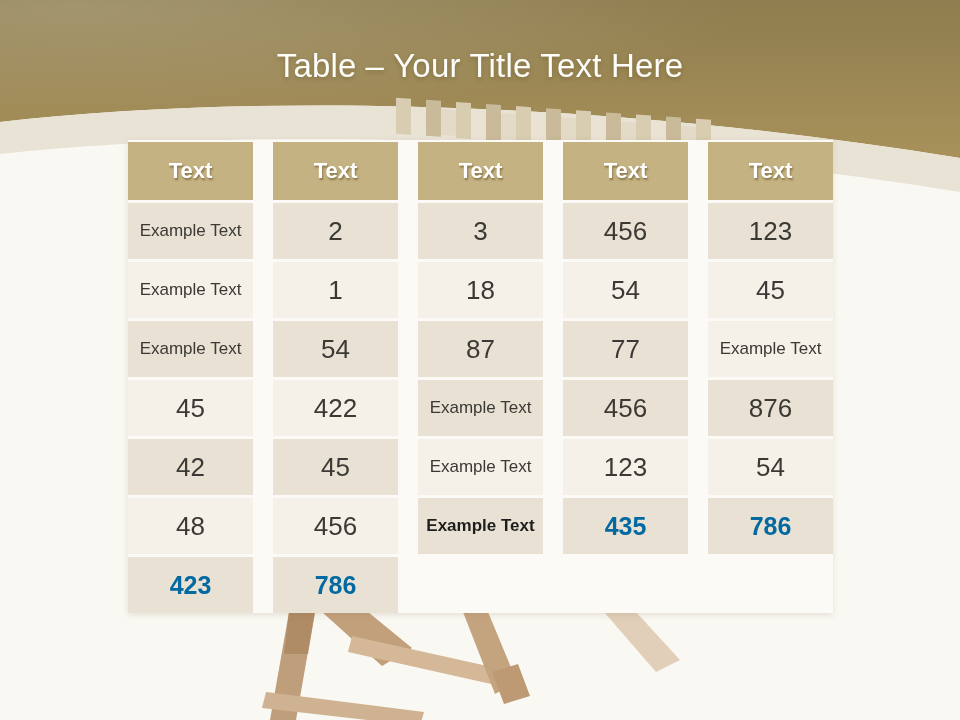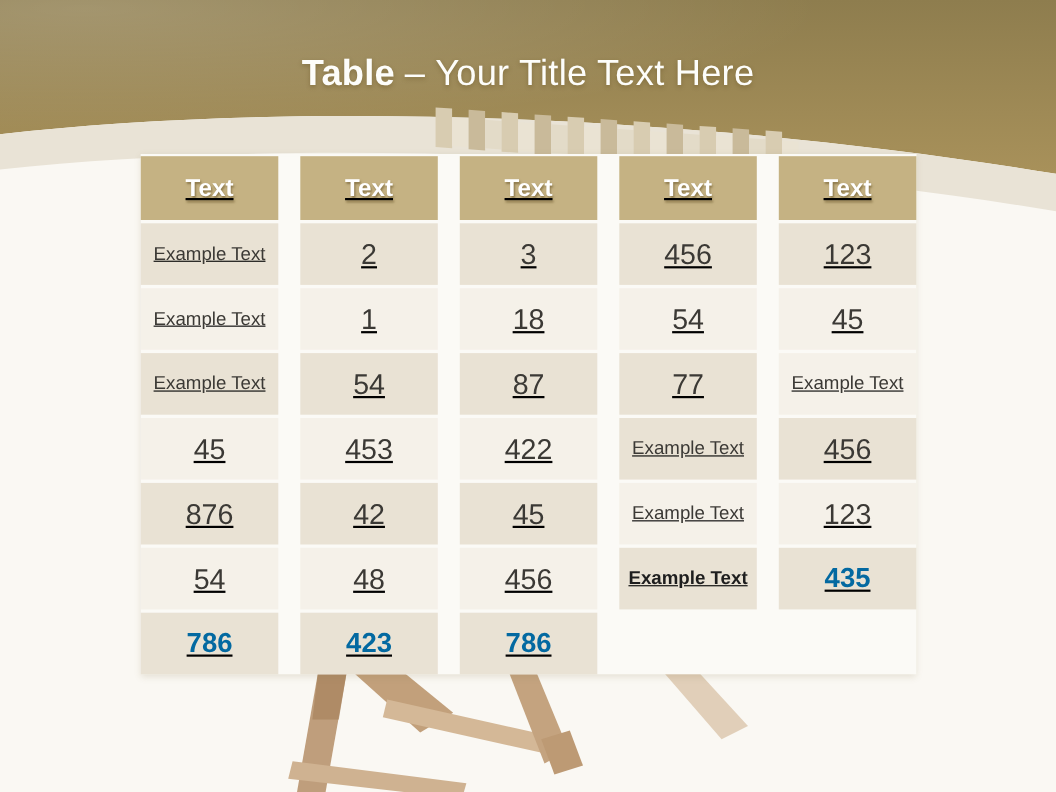--- a/index.html
+++ b/index.html
@@ -9,34 +9,33 @@
     background:#faf8f3;
     font-family:"Liberation Sans", sans-serif;
   }
   .bg-art{position:absolute;inset:0;width:960px;height:720px;display:block;}
   .slide-title{
     position:absolute;top:46px;left:0;right:0;
     text-align:center;line-height:40px;font-size:33px;color:#fdfdfa;
     text-shadow:0 2px 4px rgba(95,75,30,0.40);
     letter-spacing:0.2px;
   }
-  .slide-title .kw{font-weight:700;}
+  .slide-title .kw{font-weight:400;}
   .slide-title .sep{margin:0 9px;font-weight:400;}
   .slide-title .rest{font-weight:400;}
   .tbl{
     position:absolute;left:128px;top:140px;width:705px;
     display:grid;
     grid-template-columns:repeat(5,1fr);
     grid-auto-rows:56px;
     grid-template-rows:58px;
     gap:3px 20px;
     background:#fbfaf6;
     border-top:2px solid #fbfaf6;
     box-shadow:0 2px 6px rgba(140,120,80,0.18);
-    text-decoration:underline;
   }
   .cell{
     display:flex;align-items:center;justify-content:center;
     overflow:hidden;white-space:nowrap;
   }
   .th{
     background:#c5b283;color:#ffffff;font-weight:700;font-size:22px;
     text-shadow:1px 2px 2px rgba(90,70,25,0.55);
   }
   .shade{background:#e9e2d4;}
@@ -133,21 +132,20 @@
     <div class="cell light num">54</div>
     <div class="cell light num">45</div>
 
     <div class="cell shade lbl">Example Text</div>
     <div class="cell shade num">54</div>
     <div class="cell shade num">87</div>
     <div class="cell shade num">77</div>
 
     <div class="cell light lbl">Example Text</div>
     <div class="cell light num">45</div>
-    <div class="cell light num">453</div>
     <div class="cell light num">422</div>
 
     <div class="cell shade lbl">Example Text</div>
     <div class="cell shade num">456</div>
     <div class="cell shade num">876</div>
     <div class="cell shade num">42</div>
     <div class="cell shade num">45</div>
 
     <div class="cell light lbl">Example Text</div>
     <div class="cell light num">123</div>

